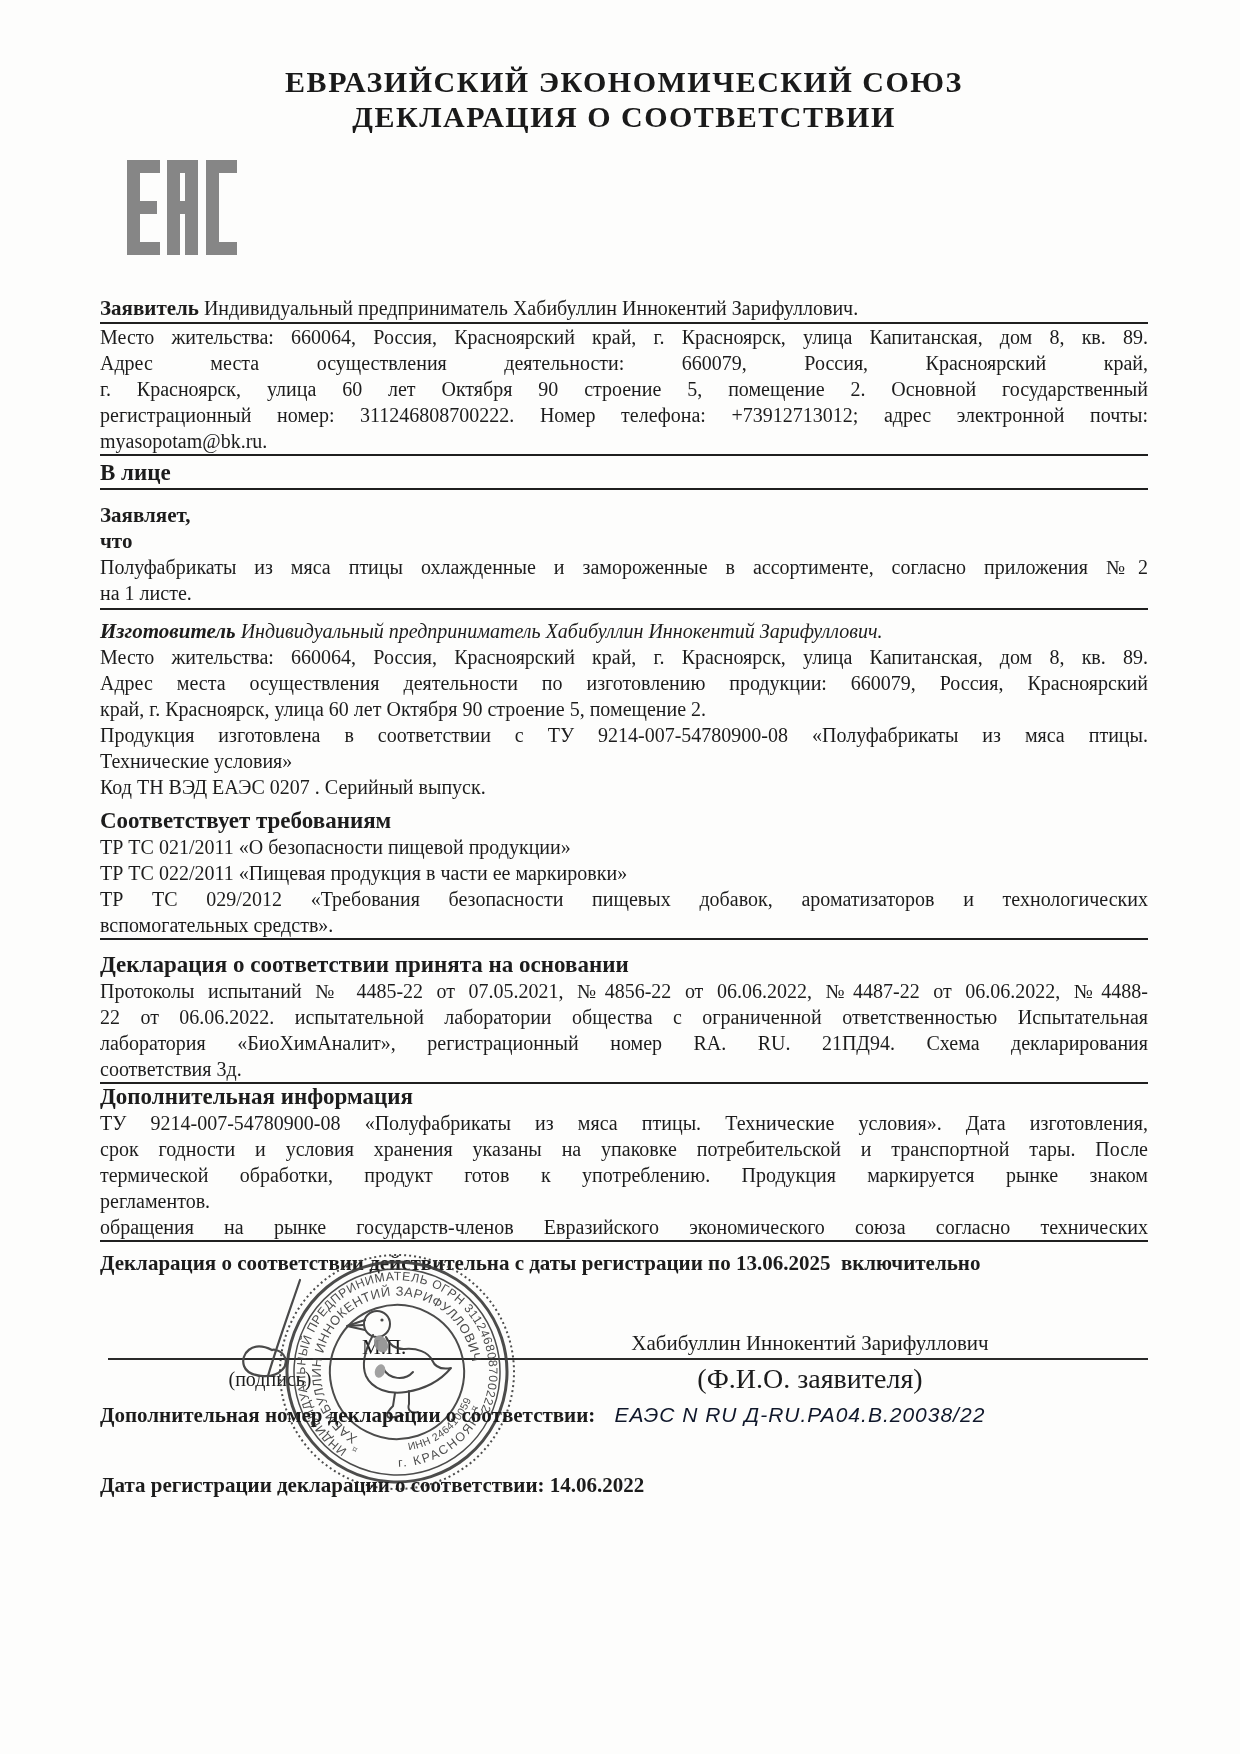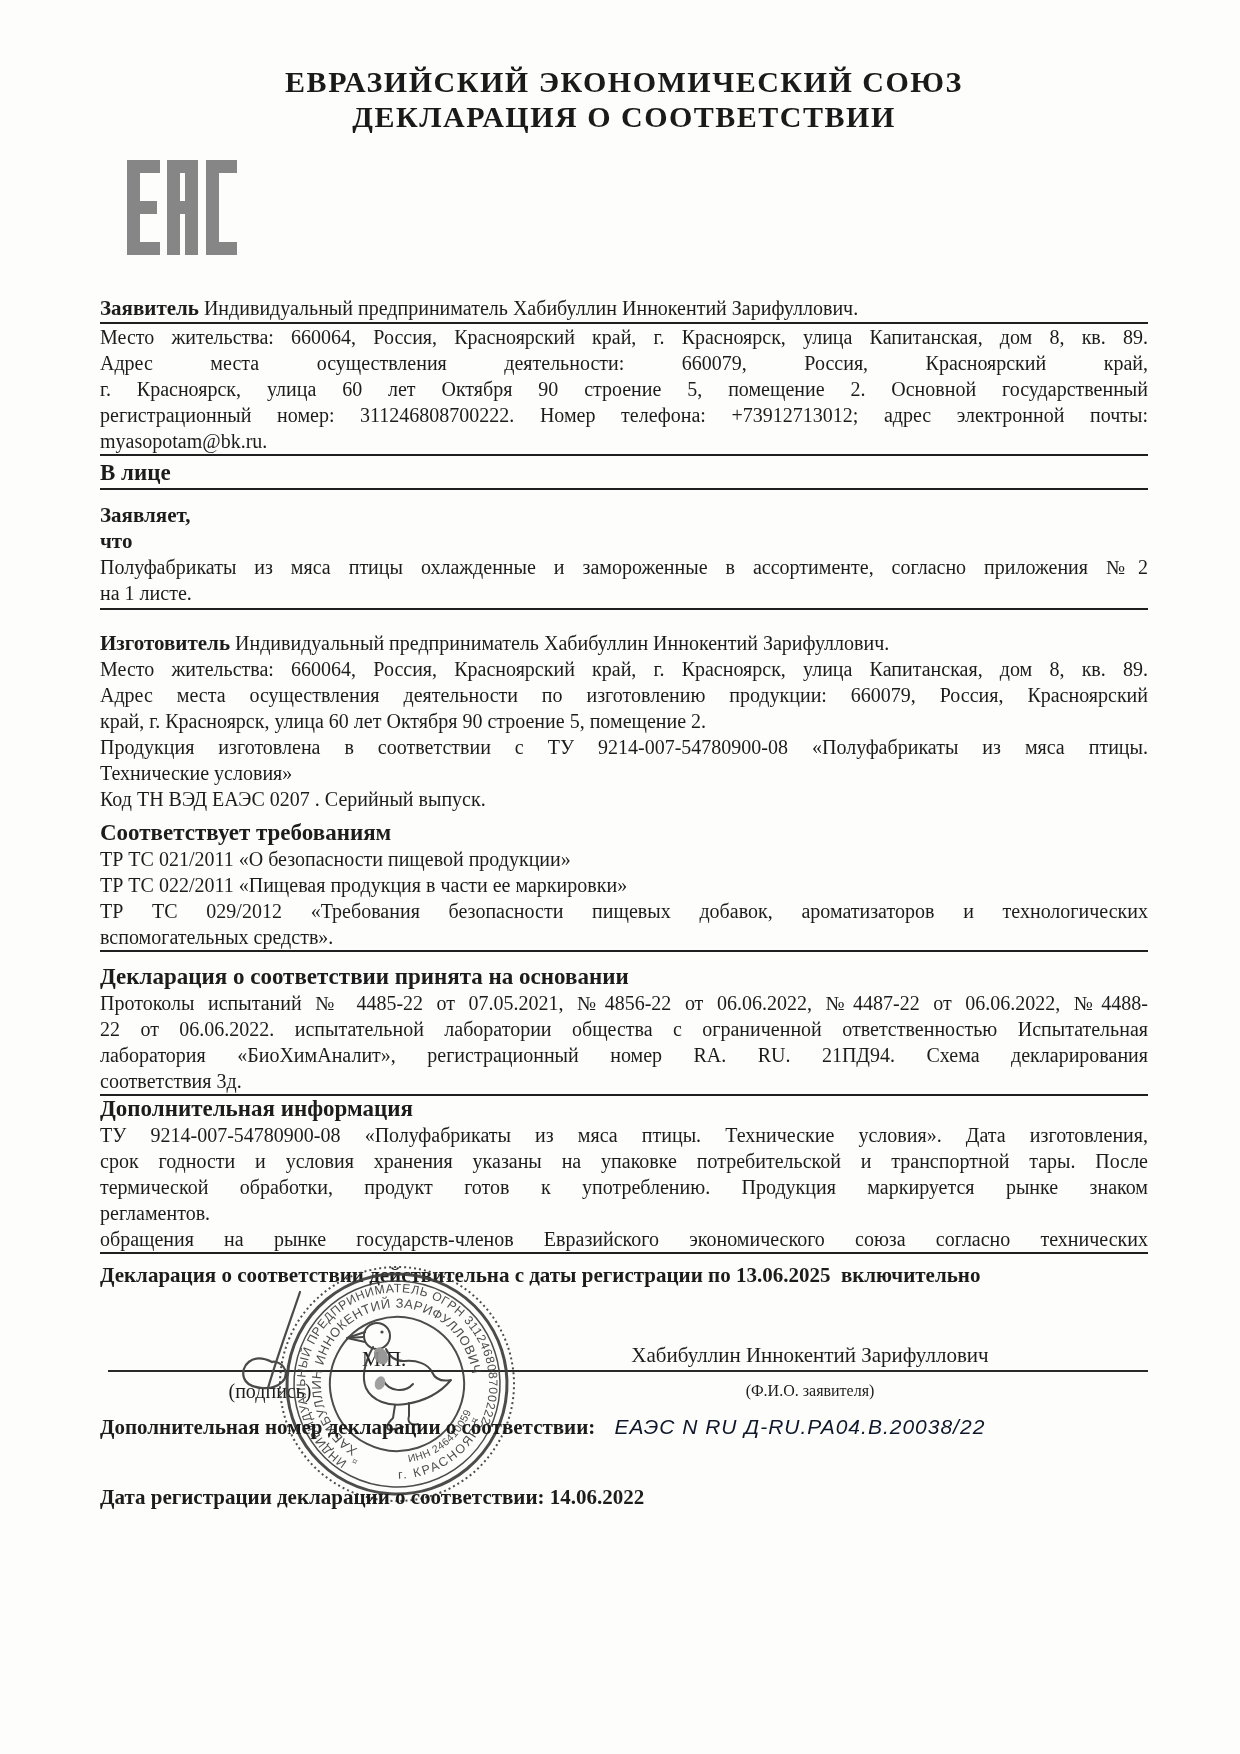--- a/index.html
+++ b/index.html
@@ -24,29 +24,29 @@
   .rule-b { border-bottom: 2px solid #1f1f1f; }
   .lead { font-weight: bold; font-size: 21px; }
   .jline { text-align: justify; }
   .jline.fill { text-align-last: justify; }
   .sect-head { font-weight: bold; font-size: 23px; }
   .row-split { display: flex; justify-content: space-between; font-weight: bold; font-size: 21px; flex-direction: column; }
   .head-applicant { margin-top: 40px; padding-bottom: 1px; }
   .vlitse { padding: 4px 0 2px 0; }
   .declares-head { margin-top: 12px; }
   .claims { padding-bottom: 2px; }
-  .manuf-head { padding-top: 20px; }
+  .manuf-head { padding-top: 8px; font-style: italic; }
   .complies-head { margin-top: 8px; }
   .basis-head { margin-top: 12px; }
   .validity { margin-top: 8px; font-weight: bold; font-size: 21px; }
 
   .sig-block { position: relative; height: 380px; }
   .sig-rule { position: absolute; left: 8px; right: 0; top: 82px; border-top: 2px solid #2a2a2a; }
   .fio-name { position: absolute; left: 480px; width: 460px; top: 54px; text-align: center; font-size: 21px; }
-  .fio-label { position: absolute; left: 480px; width: 460px; top: 90px; text-align: center; font-size: 16px; }
+  .fio-label { position: absolute; left: 480px; width: 460px; top: 90px; text-align: center; font-size: 28px; }
   .sign-label { position: absolute; left: 80px; width: 180px; top: 90px; text-align: center; font-size: 20px; }
   .mp-label { position: absolute; left: 262px; top: 58px; font-size: 21px; }
   .reg-row { position: absolute; left: 0; top: 126px; font-size: 21px; white-space: nowrap; }
   .reg-label { font-weight: bold; }
   .reg-value { font-family: "Liberation Sans", "DejaVu Sans", sans-serif; font-size: 21px; letter-spacing: 1px; margin-left: 14px; color: #0f172a; font-style: italic; }
   .date-row { position: absolute; left: 0; top: 196px; font-size: 21px; white-space: nowrap; }
   .date-value { font-weight: bold; margin-left: 0; }
 
   .stamp { position: absolute; left: 177px; top: -24px; width: 240px; height: 240px; opacity: 0.92; }
   .stamp text { font-family: "Liberation Sans", "DejaVu Sans", sans-serif; fill: #3d3d3d; }

